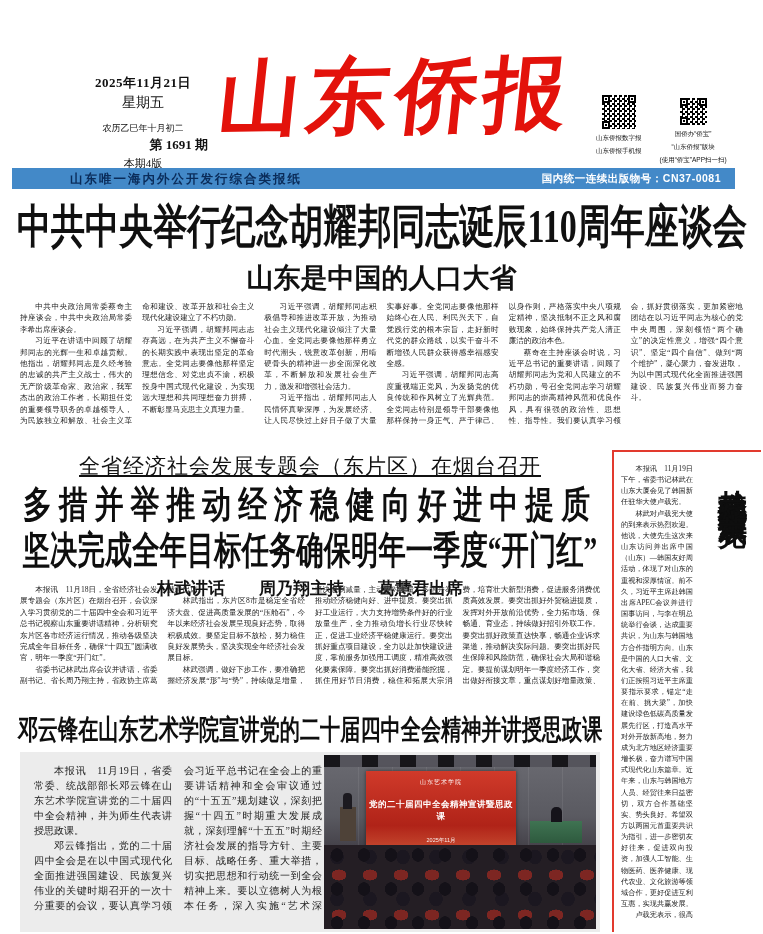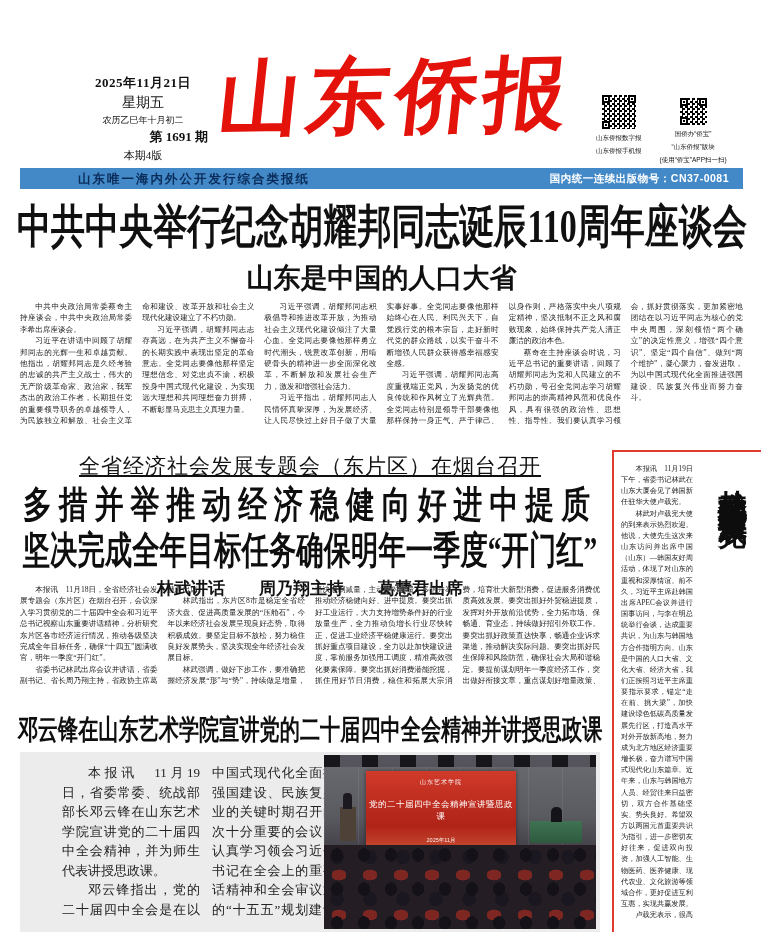--- a/index.html
+++ b/index.html
@@ -3,40 +3,40 @@
 <meta charset="utf-8">
 <style>
   html,body{margin:0;padding:0;background:#fff;}
   #page{position:relative;width:763px;height:934px;background:#fff;overflow:hidden;
         font-family:"Liberation Serif","DejaVu Serif",serif;color:#111;}
 
   
   .date-block{position:absolute;left:78px;top:76px;width:130px;text-align:center;line-height:1.15;}
   .date-main{font-size:13px;font-weight:bold;letter-spacing:.5px;}
   .date-week{font-size:14px;margin-top:4px;}
-  .date-lunar{font-size:9px;margin-top:4px;}
+  .date-lunar{font-size:9px;margin-top:12px;}
   .date-issue{font-size:13px;font-weight:bold;margin-top:5px;text-align:right;}
   .date-pages{font-size:11px;margin-top:4px;}
 
   .masthead{position:absolute;left:198px;top:50px;width:395px;text-align:center;
             font-size:82px;font-weight:bold;color:#e3120b;letter-spacing:6px;
             transform:skewX(-7deg) rotate(-1deg);line-height:1.15;white-space:nowrap;}
 
   .qr-zone{position:absolute;left:596px;top:94px;width:160px;display:flex;gap:18px;}
   .qr-item{text-align:center;}
   .qr{position:relative;margin:0 auto;background:
       repeating-conic-gradient(#000 0% 25%, #fff 0% 50%) 0 0/5px 5px;border:1px solid #fff;}
   .qr.big{width:34px;height:34px;}
   .qr.small{width:27px;height:27px;margin-top:3px;}
   .qr i{position:absolute;width:8px;height:8px;border:2px solid #000;background:#fff;box-sizing:border-box;}
   .qr i::before{content:"";position:absolute;inset:1px;background:#000;}
   .qr i.tl{left:0;top:0;} .qr i.tr{right:0;top:0;} .qr i.bl{left:0;bottom:0;}
   .qr-label{font-size:6.5px;line-height:1.5;margin-top:3px;font-family:"Liberation Sans","DejaVu Sans",sans-serif;}
 
-  .banner{position:absolute;left:20px;top:168px;width:723px;height:21px;background:#4389c8;
+  .banner{position:absolute;left:12px;top:168px;width:723px;height:21px;background:#4389c8;
           font-family:"Liberation Sans","DejaVu Sans",sans-serif;}
   .banner-left{position:absolute;left:58px;top:3px;font-size:12.5px;font-weight:bold;color:#0a2c5a;letter-spacing:2px;}
   .banner-right{position:absolute;right:14px;top:4px;font-size:10.5px;font-weight:bold;color:#fff;letter-spacing:.5px;}
 
   
   .a1-headline{position:absolute;top:202px;left:50%;transform:translateX(-50%) scaleX(.74);
                transform-origin:center top;white-space:nowrap;font-size:46px;font-weight:900;
                letter-spacing:0;color:#101010;line-height:1.1;}
   .a1-sub{position:absolute;top:260px;left:20px;width:723px;text-align:center;font-size:27px;font-weight:bold;
           font-family:"Liberation Sans","DejaVu Sans",sans-serif;color:#101010;}
@@ -62,34 +62,34 @@
   .sb-body{position:absolute;left:7px;top:12px;width:72px;height:455px;overflow:hidden;
            font-size:7.2px;line-height:1.55;text-align:justify;color:#222;}
   .sb-headline{position:absolute;right:8px;top:14px;height:456px;writing-mode:vertical-rl;text-orientation:upright;
                font-size:29px;font-weight:900;letter-spacing:2px;color:#0e0e0e;}
 
   
   .a3-headline{position:absolute;top:711px;left:310px;transform:translateX(-50%) scaleX(.72);transform-origin:center top;
                white-space:nowrap;font-size:28px;font-weight:900;color:#0e0e0e;}
   .a3-panel{position:absolute;top:752px;left:20px;width:580px;height:180px;background:#ececec;}
   .a3-body{position:absolute;left:14px;top:11px;width:288px;height:158px;overflow:hidden;
-           column-count:2;column-gap:12px;font-size:13px;line-height:1.5;text-align:justify;color:#222;margin-left:28px;}
+           column-count:2;column-gap:12px;font-size:10px;line-height:1.5;text-align:justify;color:#222;}
 
   
   .photo{position:absolute;right:4px;top:3px;width:272px;height:174px;overflow:hidden;
          background:linear-gradient(#6b6b72 0%,#5a5a61 35%,#3c3840 60%,#221e24 100%);}
   .ph-ceiling{position:absolute;left:0;top:0;width:100%;height:12px;background:
       repeating-linear-gradient(90deg,#17161a 0 16px,#55545c 16px 38px);}
   .ph-wall{position:absolute;left:0;top:12px;width:100%;height:80px;background:
       repeating-linear-gradient(90deg,rgba(255,255,255,.07) 0 1px,transparent 1px 34px);}
   .ph-screen{position:absolute;left:42px;top:16px;width:150px;height:78px;
              background:linear-gradient(#d03a2a,#b02318 70%,#c5492f);box-shadow:0 0 4px rgba(0,0,0,.5);
              text-align:center;color:#fff;font-family:"Liberation Sans","DejaVu Sans",sans-serif;}
   .ph-logo{font-size:6px;margin-top:7px;opacity:.95;letter-spacing:1px;}
-  .ph-title{font-size:8.5px;font-weight:normal;margin-top:12px;letter-spacing:.5px;}
+  .ph-title{font-size:8.5px;font-weight:bold;margin-top:12px;letter-spacing:.5px;}
   .ph-date{font-size:5.5px;margin-top:14px;opacity:.9;}
   .ph-podium{position:absolute;left:16px;top:52px;width:16px;height:34px;background:#4e4238;}
   .ph-speaker{position:absolute;left:19px;top:38px;width:9px;height:16px;background:#1c1a20;border-radius:4px 4px 0 0;}
   .ph-table{position:absolute;right:14px;top:66px;width:52px;height:22px;background:linear-gradient(#3f7352,#2e5a3e);}
   .ph-person2{position:absolute;right:34px;top:52px;width:11px;height:15px;background:#15131a;border-radius:5px 5px 0 0;}
   .ph-audience{position:absolute;left:0;bottom:0;width:100%;height:84px;background-color:#241e24;
     background-image:
       radial-gradient(ellipse 10px 11px at 13px 10px,#141118 60%,transparent 62%),
       radial-gradient(ellipse 12px 9px at 15px 30px,#7d2622 60%,transparent 62%),
       radial-gradient(ellipse 11px 12px at 13px 12px,#1b1720 60%,transparent 63%);

